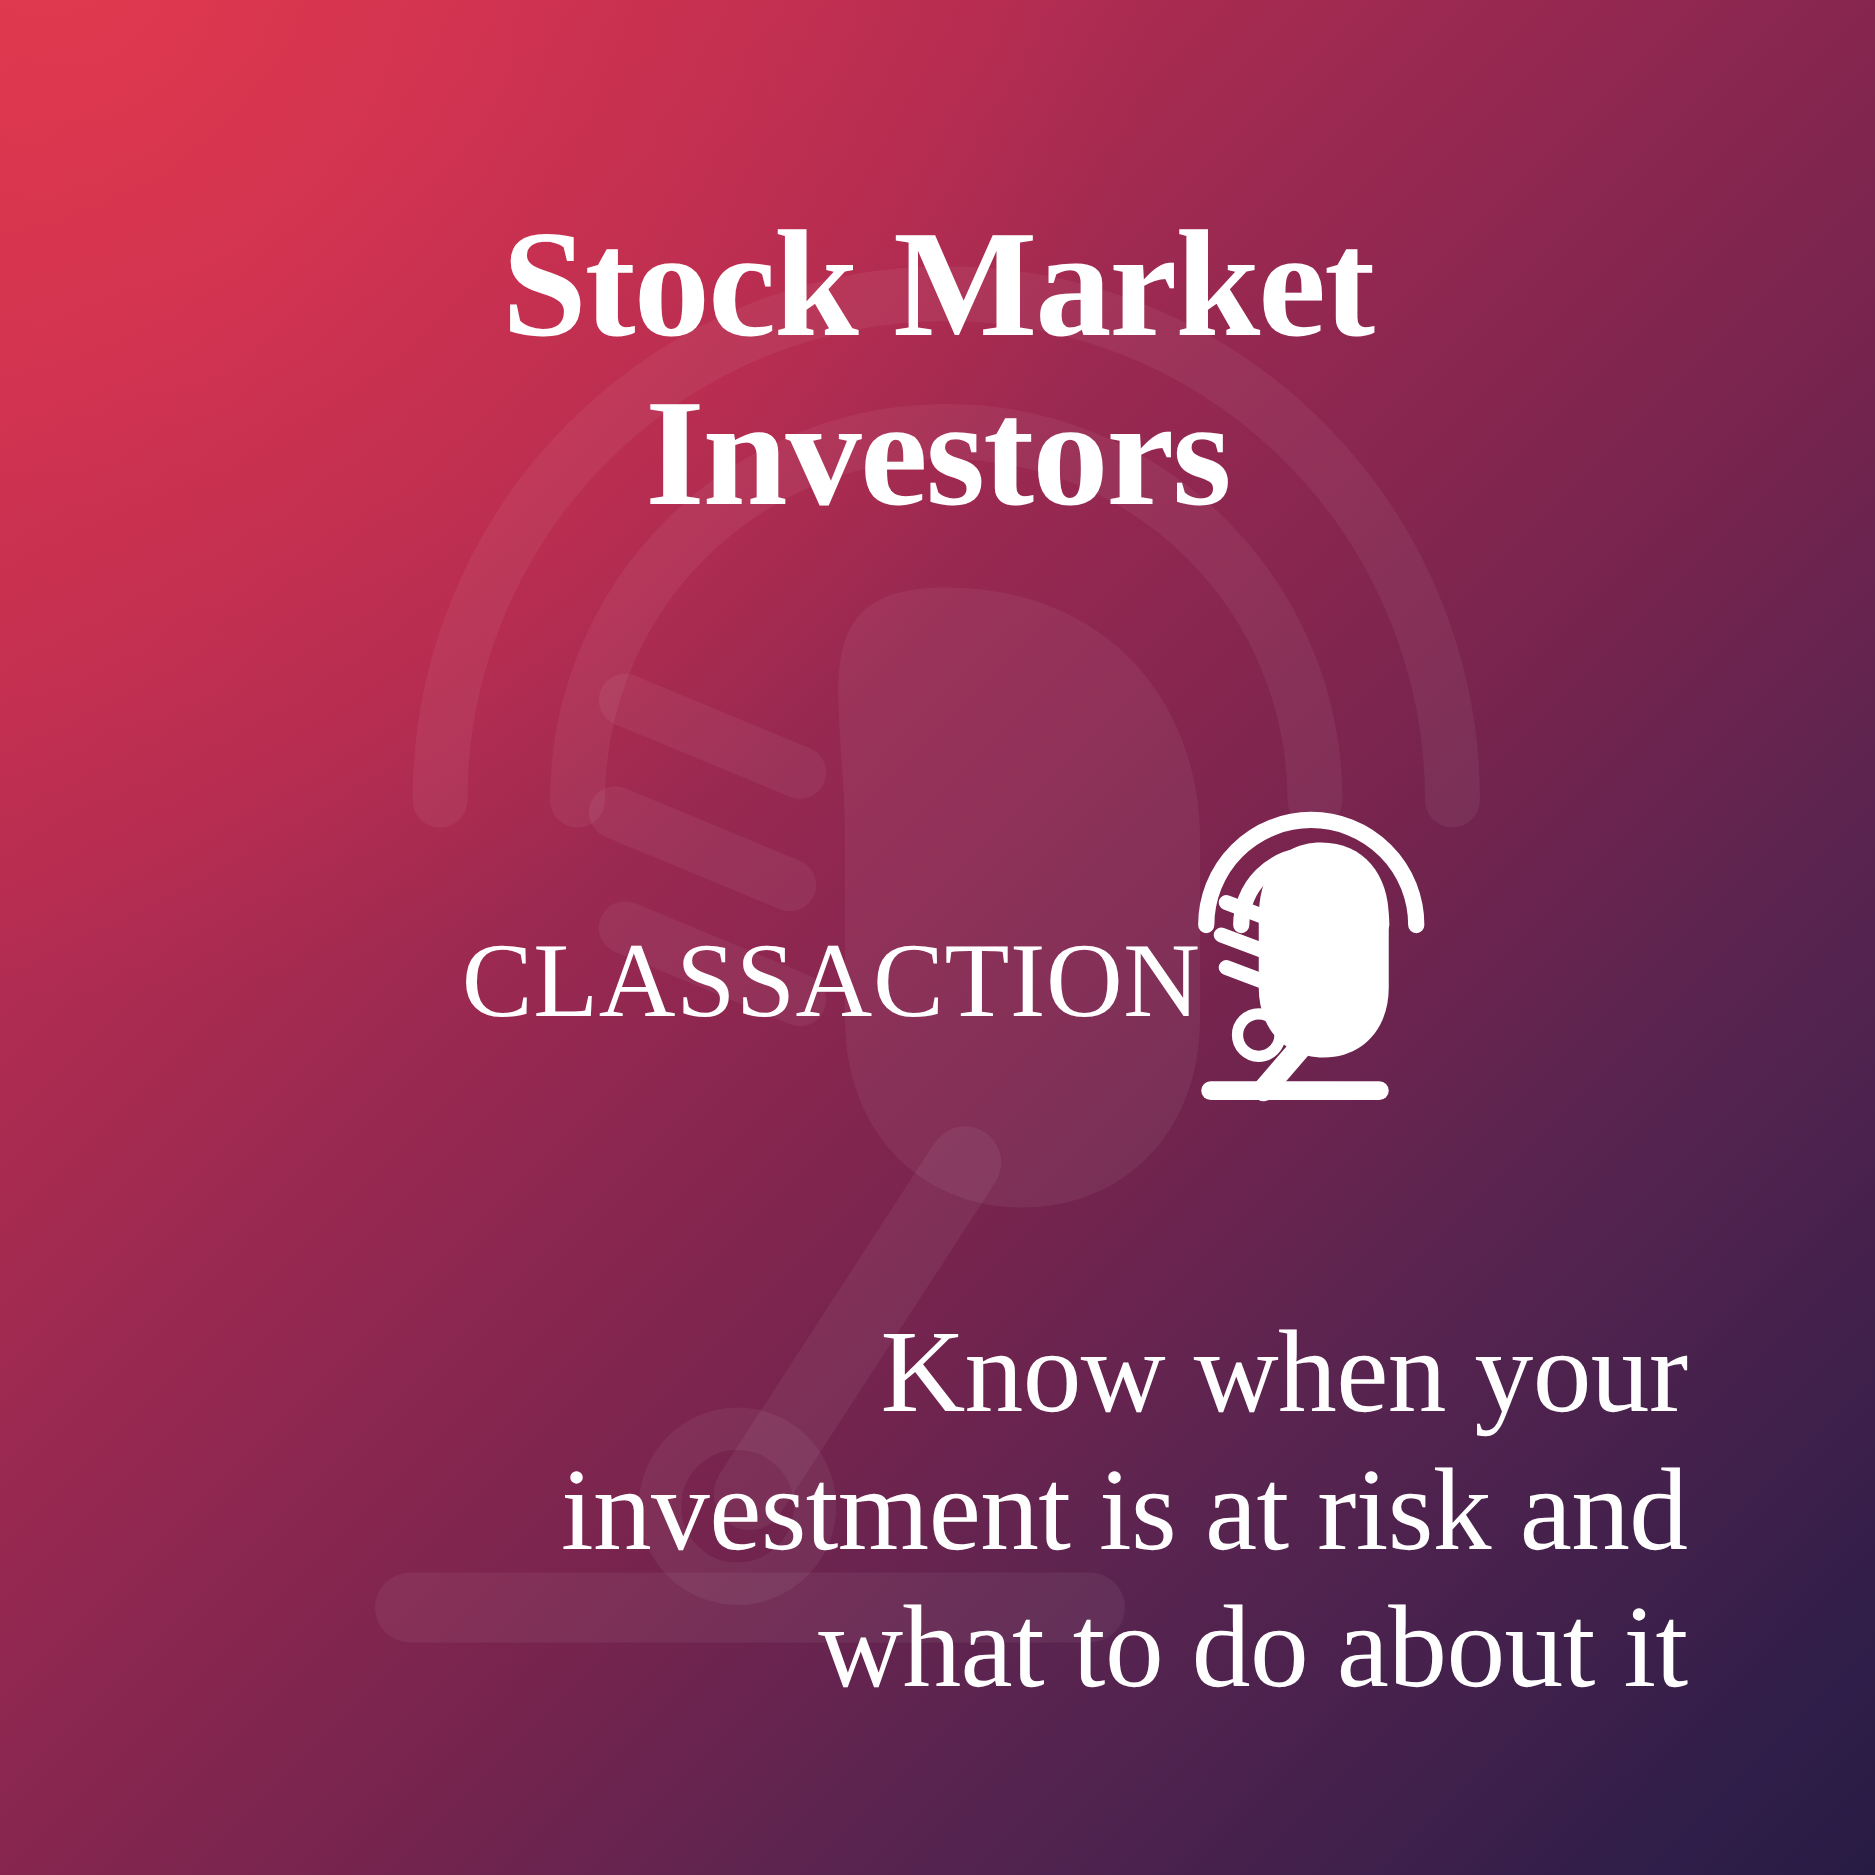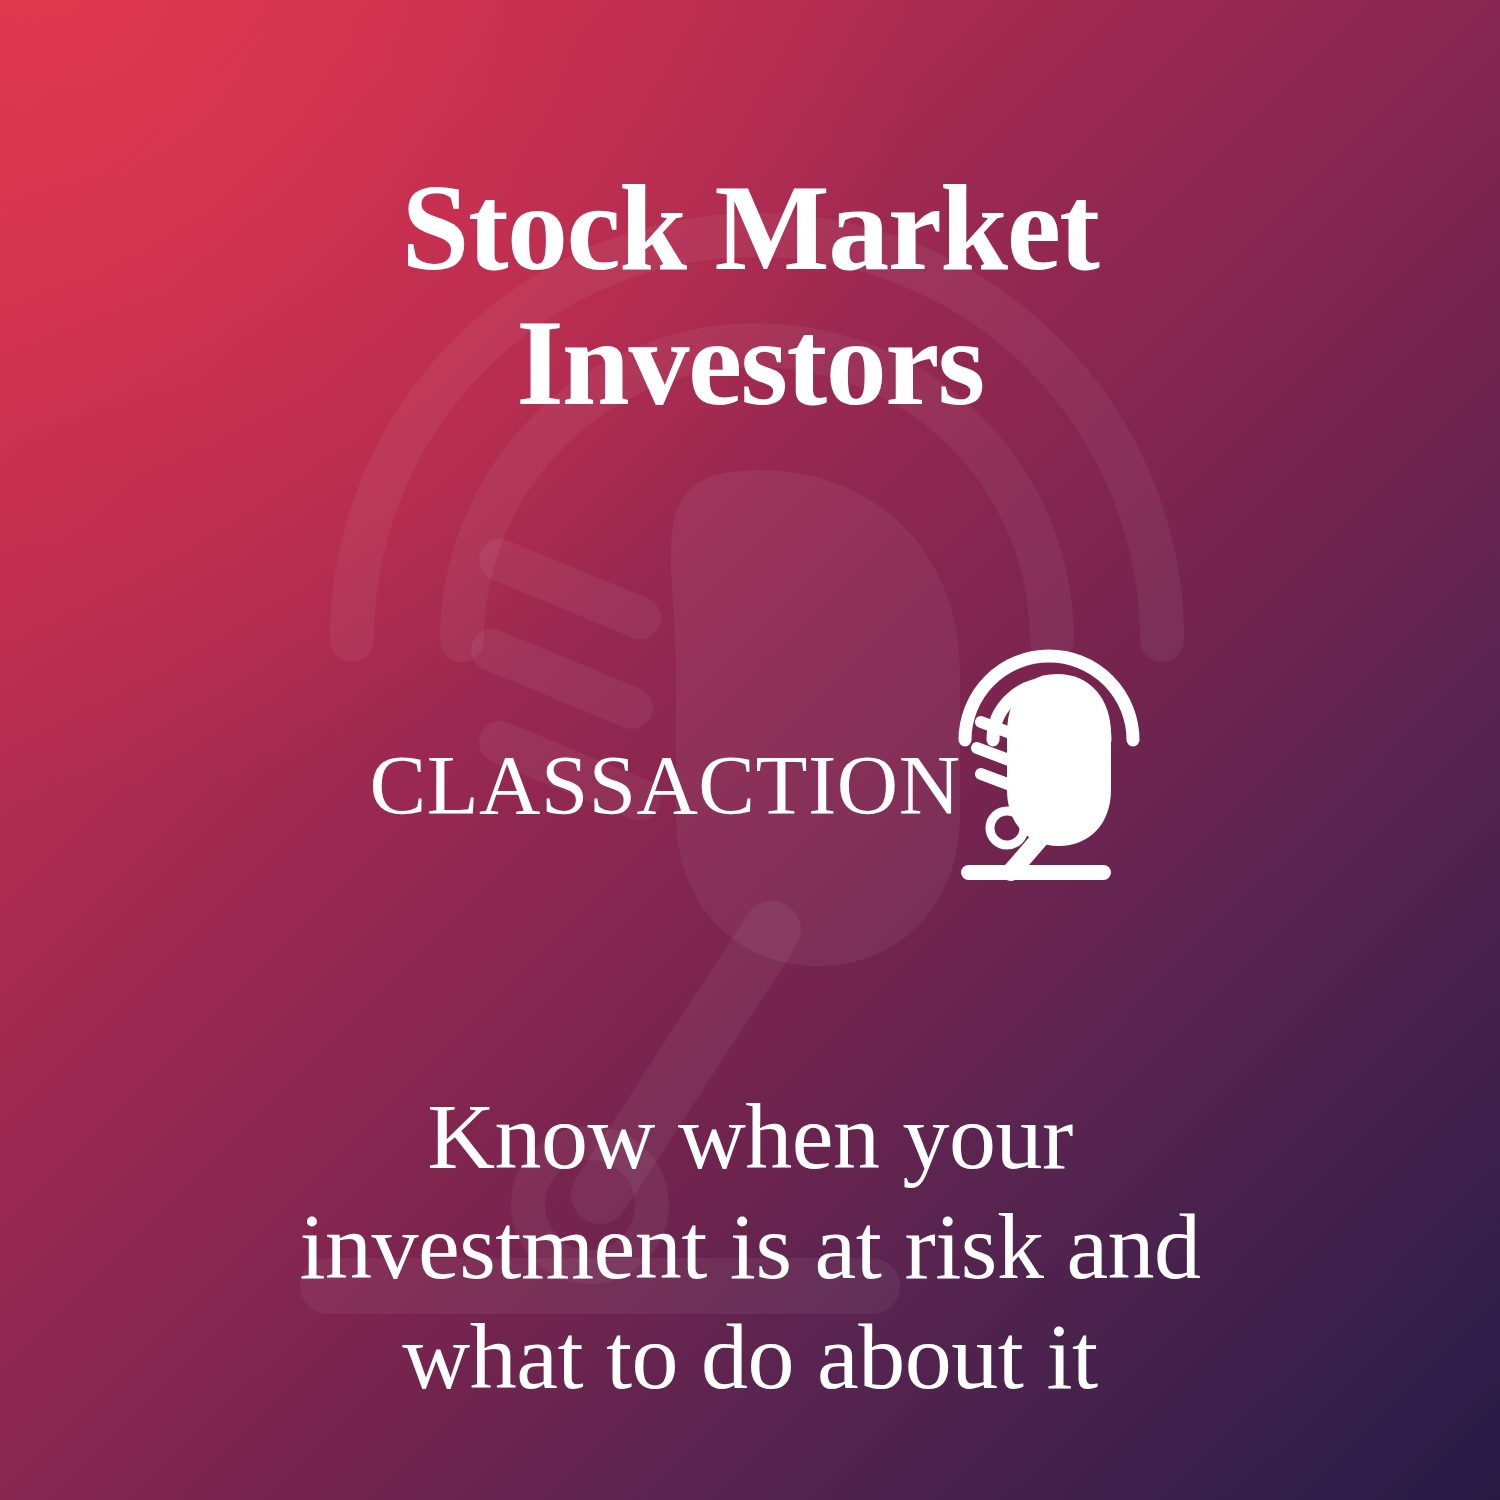--- a/index.html
+++ b/index.html
@@ -105,23 +105,23 @@
     position: relative;
     flex: 0 0 auto;
     margin: 0 -6px 0 -10px;
   }
   .logo-mic svg { display: block; width: 196px; height: 270px; }
 
   
   .subtitle {
     position: absolute;
     left: 150px;
-    top: 1082px;
+    top: 1044px;
     width: 1200px;
-    text-align: center;
+    text-align: right;
     color: #ffffff;
     font-size: 94px;
     line-height: 1.17;
     font-weight: 300;
     letter-spacing: -0.5px;
     white-space: pre-line;
   }
 </style>
 </head>
 <body>

